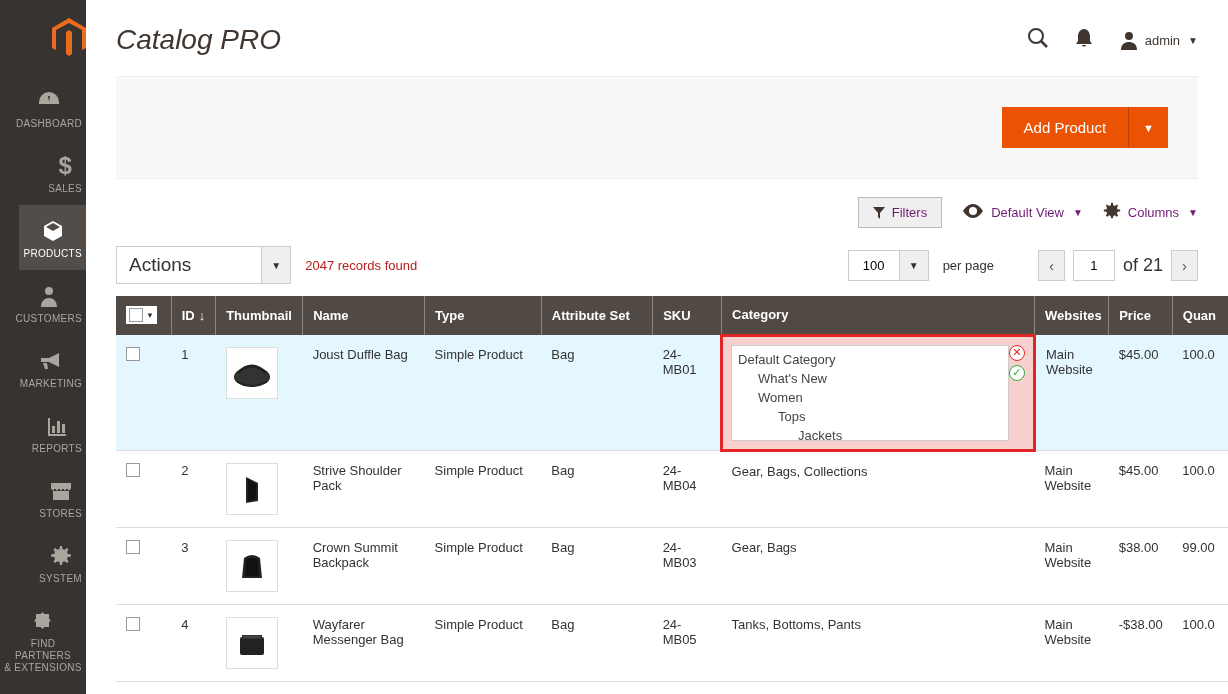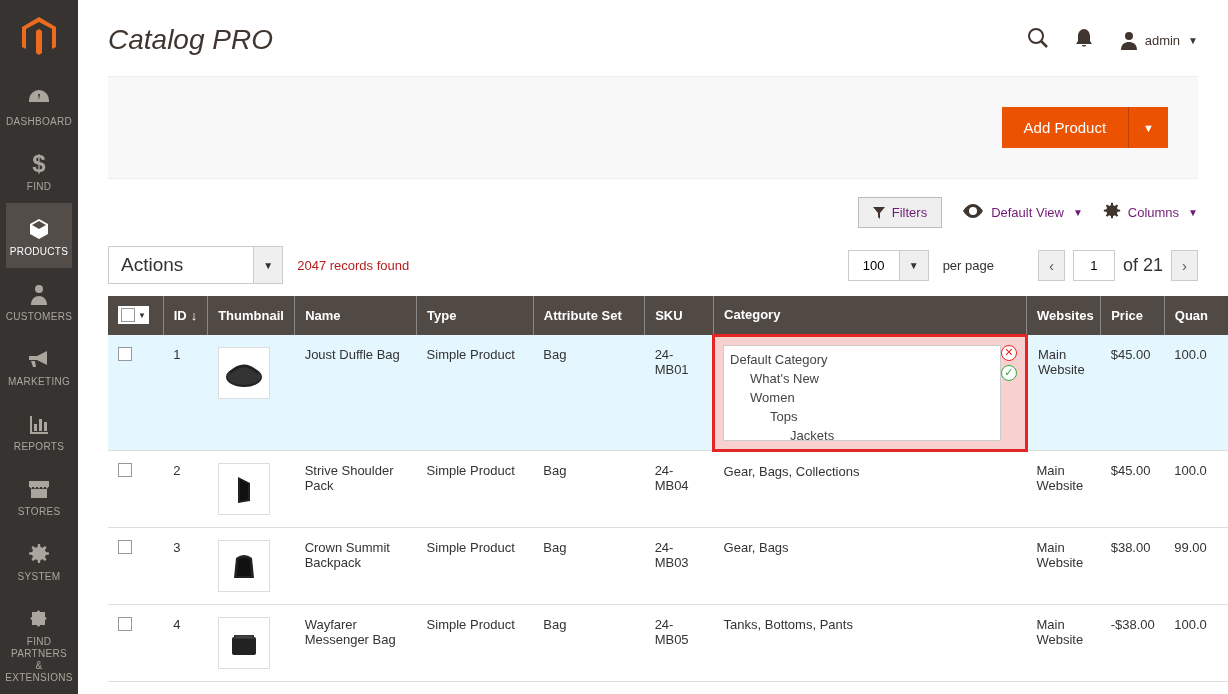--- a/index.html
+++ b/index.html
@@ -1,21 +1,21 @@
 <!DOCTYPE html>
 <html><head>
   <meta charset="utf-8">
   <style>
     * { box-sizing: border-box; margin: 0; padding: 0; }
     body { font-family: 'Helvetica Neue', Arial, sans-serif; font-size: 13px; color: #333; background: #fff; }
     
     .app { display: flex; width: 1228px; height: 694px; overflow: hidden; }
     
     
-    .sidebar { width: 78px; background: #373330; display: flex; flex-direction: column; align-items: center; flex-shrink: 0; }
+    .sidebar { width: 86px; background: #373330; display: flex; flex-direction: column; align-items: flex-end; flex-shrink: 0; }
     .logo { height: 75px; display: flex; align-items: center; justify-content: center; }
     .logo svg { width: 34px; height: 40px; }
     .nav-item { display: flex; flex-direction: column; align-items: center; justify-content: center; padding: 13px 4px 10px; cursor: pointer; color: #aaa69e; text-align: center; }
     .nav-item.active { background: #524d49; color: #fff; }
     .nav-item .nav-icon { font-size: 22px; margin-bottom: 4px; display: flex; align-items: center; justify-content: center; height: 26px; }
     .nav-item .nav-label { font-size: 10px; letter-spacing: 0.3px; line-height: 1.2; }
     
     
     .main { flex: 1; overflow: hidden; display: flex; flex-direction: column; }
     
@@ -109,21 +109,21 @@
     <div class="nav-item">
       <span class="nav-icon">
         <svg width="24" height="22" viewBox="0 0 24 22">
             <path fill="currentColor" d="M12 2 A10 10 0 0 0 2 12 L2 14 L22 14 L22 12 A10 10 0 0 0 12 2 M11 6 L13 6 L12 12 Z"></path>
           </svg>
       </span>
       <span class="nav-label">DASHBOARD</span>
     </div>
     <div class="nav-item">
       <span class="nav-icon" style="font-size:24px;font-weight:bold;">$</span>
-      <span class="nav-label">FIND</span>
+      <span class="nav-label">SALES</span>
     </div>
     <div class="nav-item active">
       <span class="nav-icon">
         <svg width="22" height="22" viewBox="0 0 22 22">
             <path fill="currentColor" d="M11 1 L20 6 L20 16 L11 21 L2 16 L2 6 Z M11 3 L4 7 L11 11 L18 7 Z M3 8.5 L10 12.5 L10 19 L3 15 Z M12 12.5 L19 8.5 L19 15 L12 19 Z"></path>
           </svg>
       </span>
       <span class="nav-label">PRODUCTS</span>
     </div>
     <div class="nav-item">

